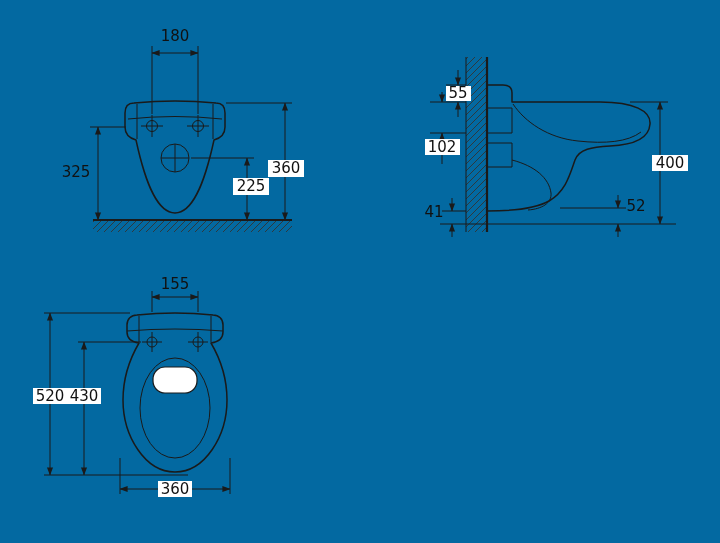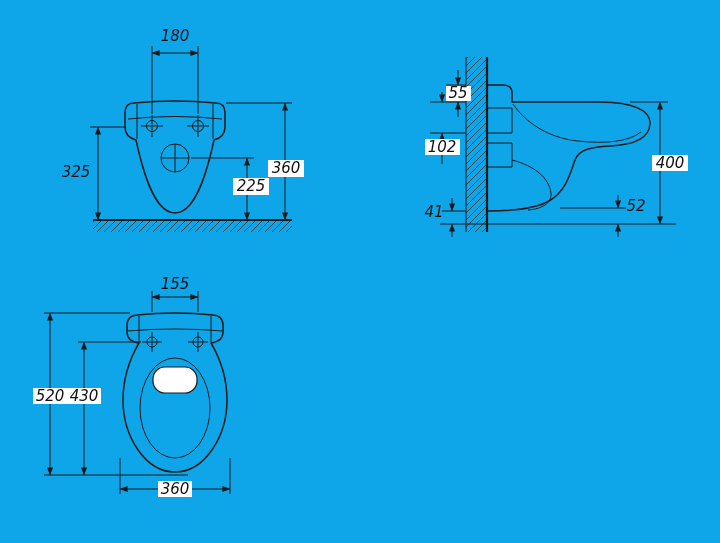--- a/index.html
+++ b/index.html
@@ -1,16 +1,16 @@
 <!DOCTYPE html>
 <html><head>
 <meta charset="utf-8">
 <style>
   html,body{margin:0;padding:0;background:#ffffff;}
-  .canvas{width:720px;height:543px;position:relative;background:#0ea5e9;overflow:hidden;font-style:italic;}
+  .canvas{width:720px;height:543px;position:relative;background:#0369a1;overflow:hidden;}
   svg{display:block;}
   .ol{fill:none;stroke:#1a1a1a;stroke-width:1.5;stroke-linejoin:round;stroke-linecap:round;}
   .thin{fill:none;stroke:#1a1a1a;stroke-width:1;}
   .dim{fill:none;stroke:#1a1a1a;stroke-width:1;}
   .thick{fill:none;stroke:#1a1a1a;stroke-width:2.2;}
   .spot{fill:#ffffff;stroke:#1a1a1a;stroke-width:1.2;}
   .bg{fill:#ffffff;stroke:none;}
   text{font-family:"DejaVu Sans","Liberation Sans",sans-serif;font-size:15px;fill:#111;text-anchor:middle;}
 </style>
 </head>

